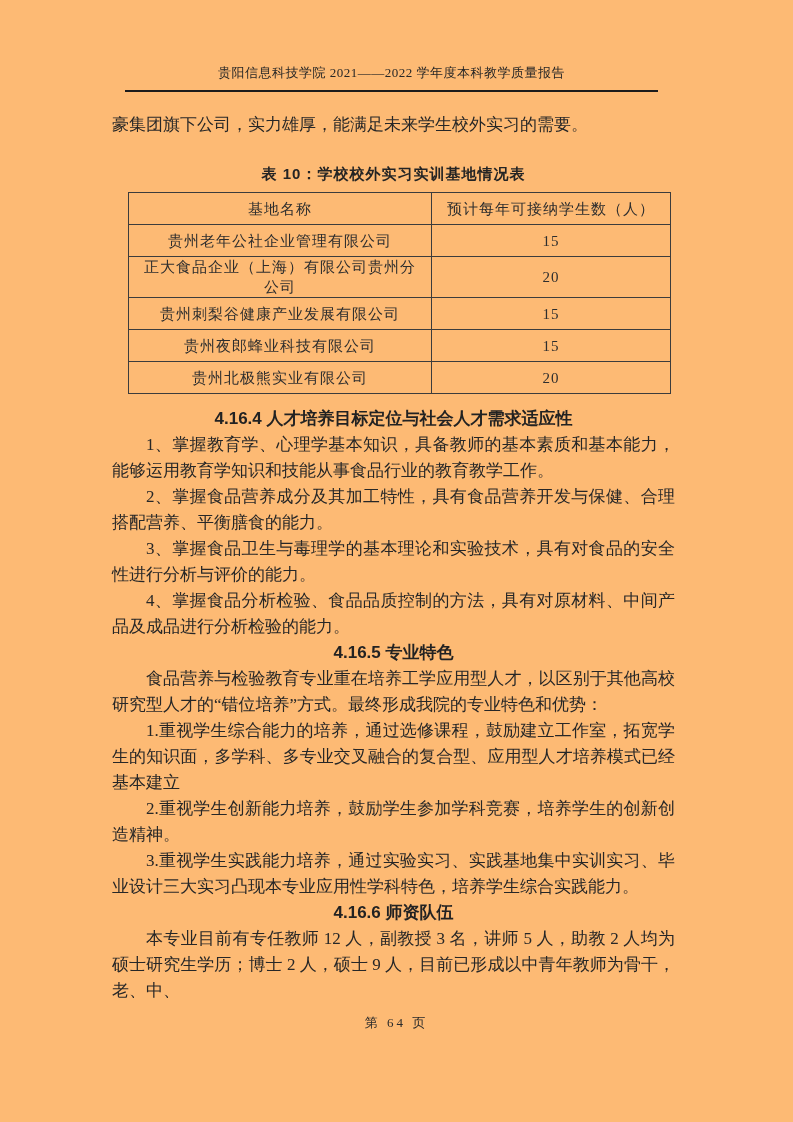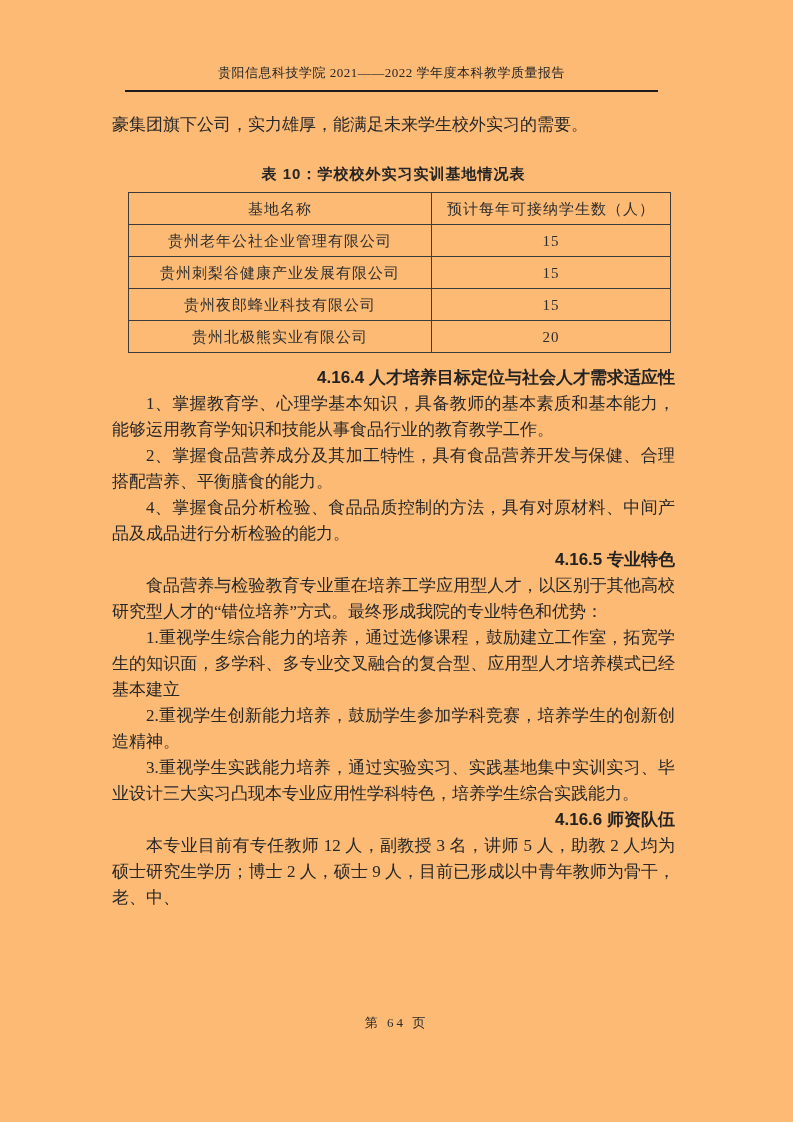--- a/index.html
+++ b/index.html
@@ -60,21 +60,21 @@
     letter-spacing:1px;
   }
   .col-name{width:303px;}
   .col-num{width:239px;}
   h2.section-heading{
     font-family:"Liberation Sans","DejaVu Sans",sans-serif;
     font-weight:700;
     font-size:17px;line-height:26px;
     margin:12px 0 0 0;
     color:#222222;
-    text-align:right;
+    text-align:center;
   }
   h2.section-heading.tight{margin-top:0;}
   .page-footer{
     position:absolute;
     left:0;right:0;top:1014px;
     text-align:center;
     font-size:13px;line-height:18px;
     letter-spacing:3px;
     color:#2b2b2b;
   }
@@ -100,37 +100,42 @@
       <tbody>
         <tr>
           <th>基地名称</th>
           <th>预计每年可接纳学生数（人）</th>
         </tr>
         <tr>
           <td>贵州老年公社企业管理有限公司</td>
           <td>15</td>
         </tr>
         <tr>
+          <td>正大食品企业（上海）有限公司贵州分公司</td>
+          <td>20</td>
+        </tr>
+        <tr>
           <td>贵州刺梨谷健康产业发展有限公司</td>
           <td>15</td>
         </tr>
         <tr>
           <td>贵州夜郎蜂业科技有限公司</td>
           <td>15</td>
         </tr>
         <tr>
           <td>贵州北极熊实业有限公司</td>
           <td>20</td>
         </tr>
       </tbody>
     </table>
 
     <h2 class="section-heading">4.16.4 人才培养目标定位与社会人才需求适应性</h2>
     <p>1、掌握教育学、心理学基本知识，具备教师的基本素质和基本能力，能够运用教育学知识和技能从事食品行业的教育教学工作。</p>
     <p>2、掌握食品营养成分及其加工特性，具有食品营养开发与保健、合理搭配营养、平衡膳食的能力。</p>
+    <p>3、掌握食品卫生与毒理学的基本理论和实验技术，具有对食品的安全性进行分析与评价的能力。</p>
     <p>4、掌握食品分析检验、食品品质控制的方法，具有对原材料、中间产品及成品进行分析检验的能力。</p>
 
     <h2 class="section-heading tight">4.16.5 专业特色</h2>
     <p>食品营养与检验教育专业重在培养工学应用型人才，以区别于其他高校研究型人才的“错位培养”方式。最终形成我院的专业特色和优势：</p>
     <p>1.重视学生综合能力的培养，通过选修课程，鼓励建立工作室，拓宽学生的知识面，多学科、多专业交叉融合的复合型、应用型人才培养模式已经基本建立</p>
     <p>2.重视学生创新能力培养，鼓励学生参加学科竞赛，培养学生的创新创造精神。</p>
     <p>3.重视学生实践能力培养，通过实验实习、实践基地集中实训实习、毕业设计三大实习凸现本专业应用性学科特色，培养学生综合实践能力。</p>
 
     <h2 class="section-heading tight">4.16.6 师资队伍</h2>
     <p>本专业目前有专任教师 12 人，副教授 3 名，讲师 5 人，助教 2 人均为硕士研究生学历；博士 2 人，硕士 9 人，目前已形成以中青年教师为骨干，老、中、</p>

